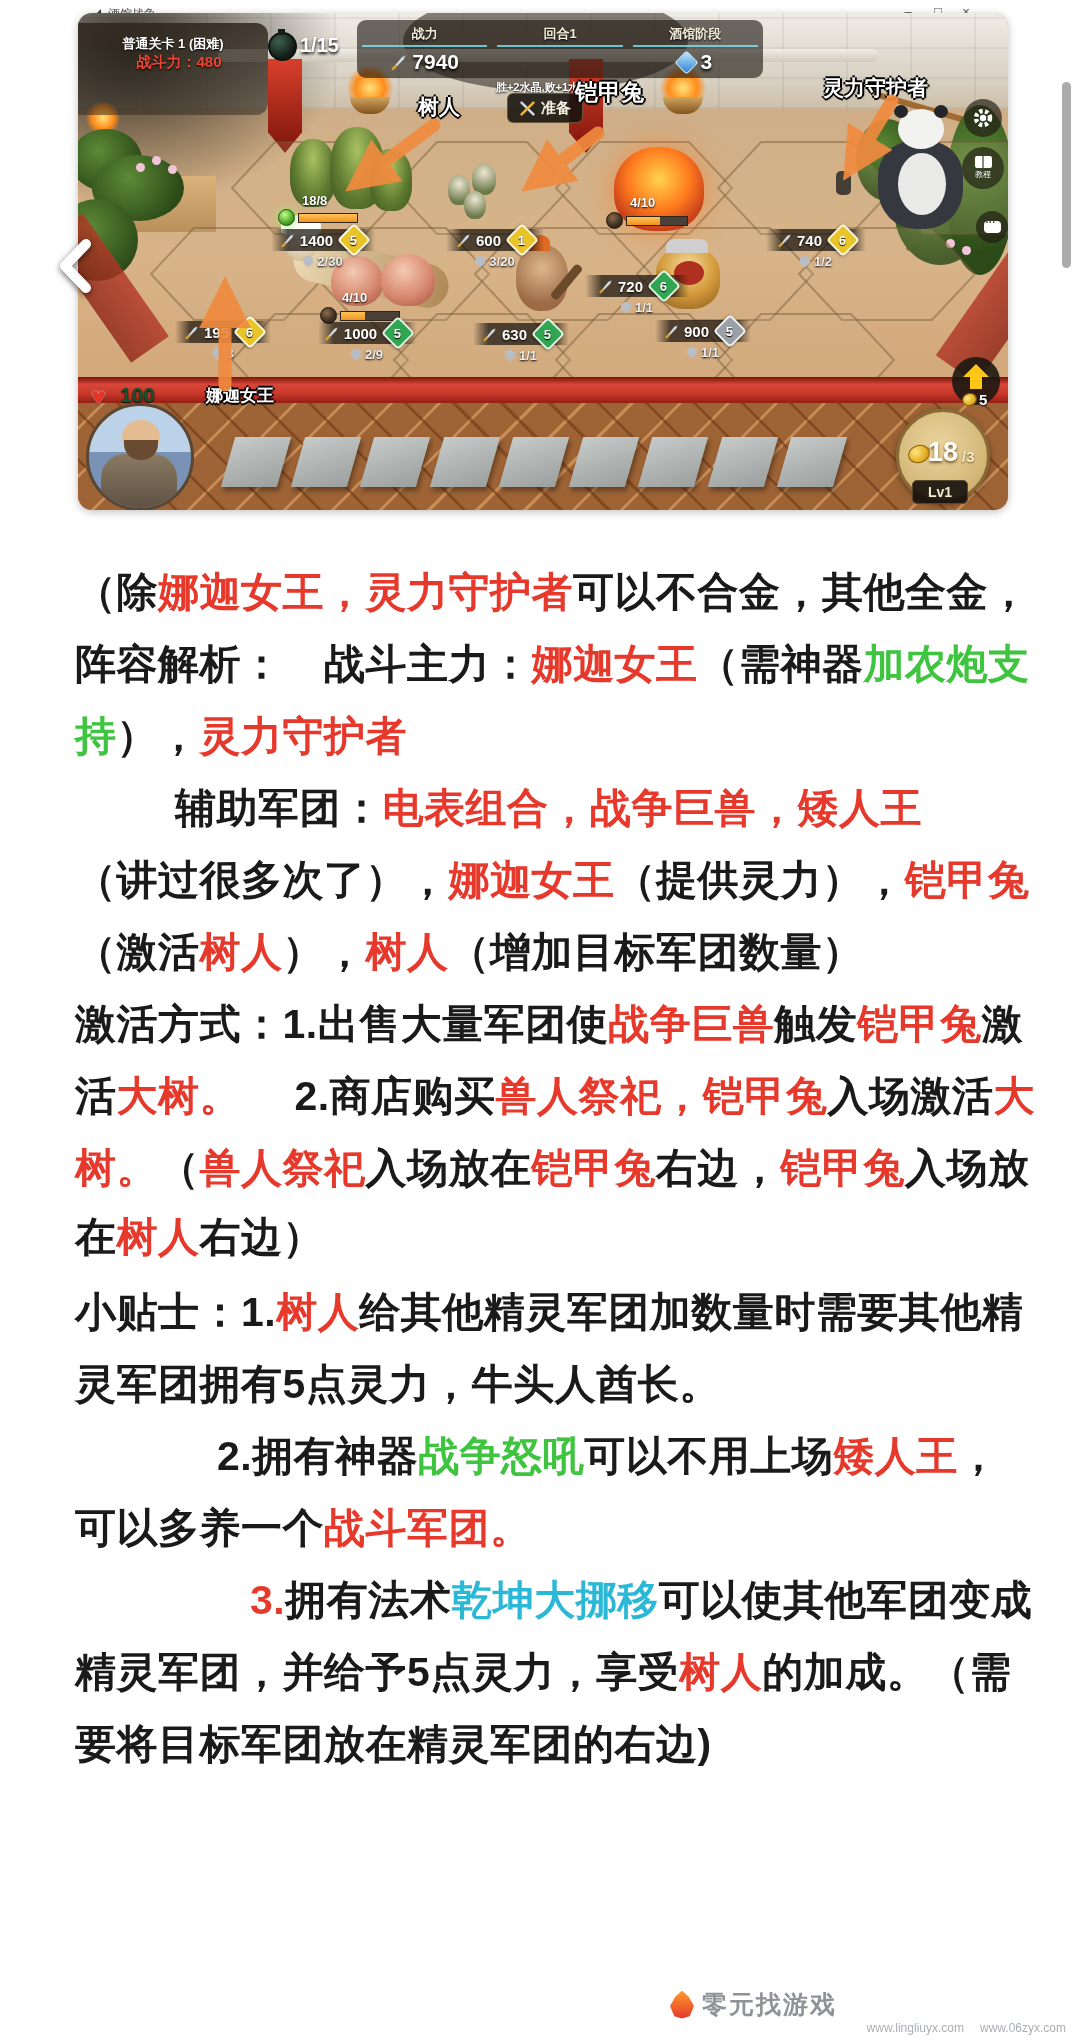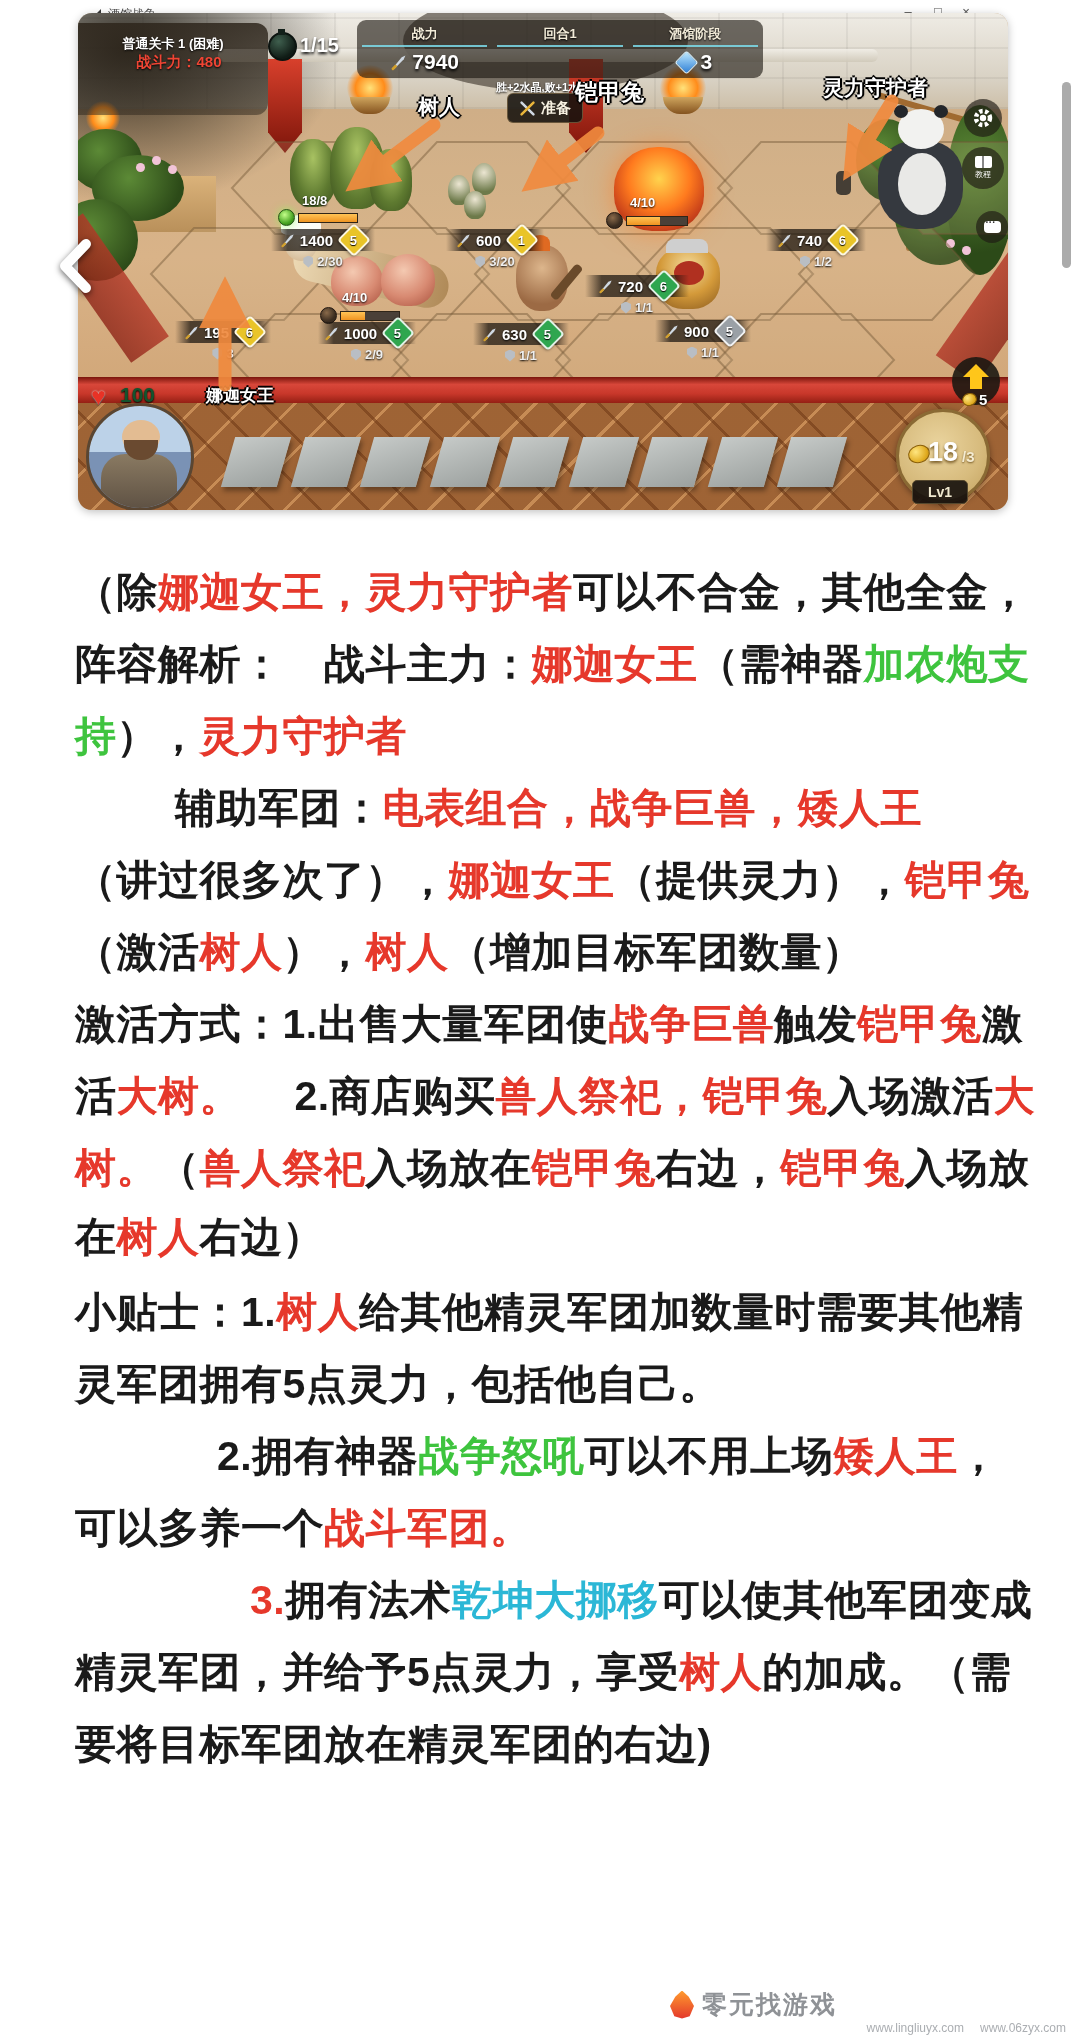--- a/index.html
+++ b/index.html
@@ -551,21 +551,21 @@
     <div class="aline" style="padding-left: 0px;"><span class="c-black">阵容解析：　战斗主力：</span><span class="c-red">娜迦女王</span><span class="c-black">（需神器</span><span class="c-green">加农炮支</span></div>
     <div class="aline" style="padding-left: 0px;"><span class="c-green">持</span><span class="c-black">），</span><span class="c-red">灵力守护者</span></div>
     <div class="aline" style="padding-left: 100px;"><span class="c-black">辅助军团：</span><span class="c-red">电表组合，战争巨兽，矮人王</span></div>
     <div class="aline" style="padding-left: 0px;"><span class="c-black">（讲过很多次了），</span><span class="c-red">娜迦女王</span><span class="c-black">（提供灵力），</span><span class="c-red">铠甲兔</span></div>
     <div class="aline" style="padding-left: 0px;"><span class="c-black">（激活</span><span class="c-red">树人</span><span class="c-black">），</span><span class="c-red">树人</span><span class="c-black">（增加目标军团数量）</span></div>
     <div class="aline" style="padding-left: 0px;"><span class="c-black">激活方式：1.出售大量军团使</span><span class="c-red">战争巨兽</span><span class="c-black">触发</span><span class="c-red">铠甲兔</span><span class="c-black">激</span></div>
     <div class="aline" style="padding-left: 0px;"><span class="c-black">活</span><span class="c-red">大树。</span><span class="c-black">　 2.商店购买</span><span class="c-red">兽人祭祀，铠甲兔</span><span class="c-black">入场激活</span><span class="c-red">大</span></div>
     <div class="aline" style="padding-left: 0px;"><span class="c-red">树。</span><span class="c-black">（</span><span class="c-red">兽人祭祀</span><span class="c-black">入场放在</span><span class="c-red">铠甲兔</span><span class="c-black">右边，</span><span class="c-red">铠甲兔</span><span class="c-black">入场放</span></div>
     <div class="aline" style="padding-left: 0px; font-family: Liberation Mono, monospace;"><span class="c-black">在</span><span class="c-red">树人</span><span class="c-black">右边）</span></div>
     <div class="aline" style="padding-left: 0px;"><span class="c-black">小贴士：1.</span><span class="c-red">树人</span><span class="c-black">给其他精灵军团加数量时需要其他精</span></div>
-    <div class="aline" style="padding-left: 0px;"><span class="c-black">灵军团拥有5点灵力，包括他自己。</span></div>
+    <div class="aline" style="padding-left: 0px;"><span class="c-black">灵军团拥有5点灵力，牛头人酋长。</span></div>
     <div class="aline" style="padding-left: 142px;"><span class="c-black">2.拥有神器</span><span class="c-green">战争怒吼</span><span class="c-black">可以不用上场</span><span class="c-red">矮人王</span><span class="c-black">，</span></div>
     <div class="aline" style="padding-left: 0px;"><span class="c-black">可以多养一个</span><span class="c-red">战斗军团。</span></div>
     <div class="aline" style="padding-left: 175px;"><span class="c-red">3.</span><span class="c-black">拥有法术</span><span class="c-cyan">乾坤大挪移</span><span class="c-black">可以使其他军团变成</span></div>
     <div class="aline" style="padding-left: 0px;"><span class="c-black">精灵军团，并给予5点灵力，享受</span><span class="c-red">树人</span><span class="c-black">的加成。（需</span></div>
     <div class="aline" style="padding-left: 0px;"><span class="c-black">要将目标军团放在精灵军团的右边)</span></div>
   </div>
 
 <div class="watermark">
   <div class="wm-row1">
     <div class="wm-flame"></div>

